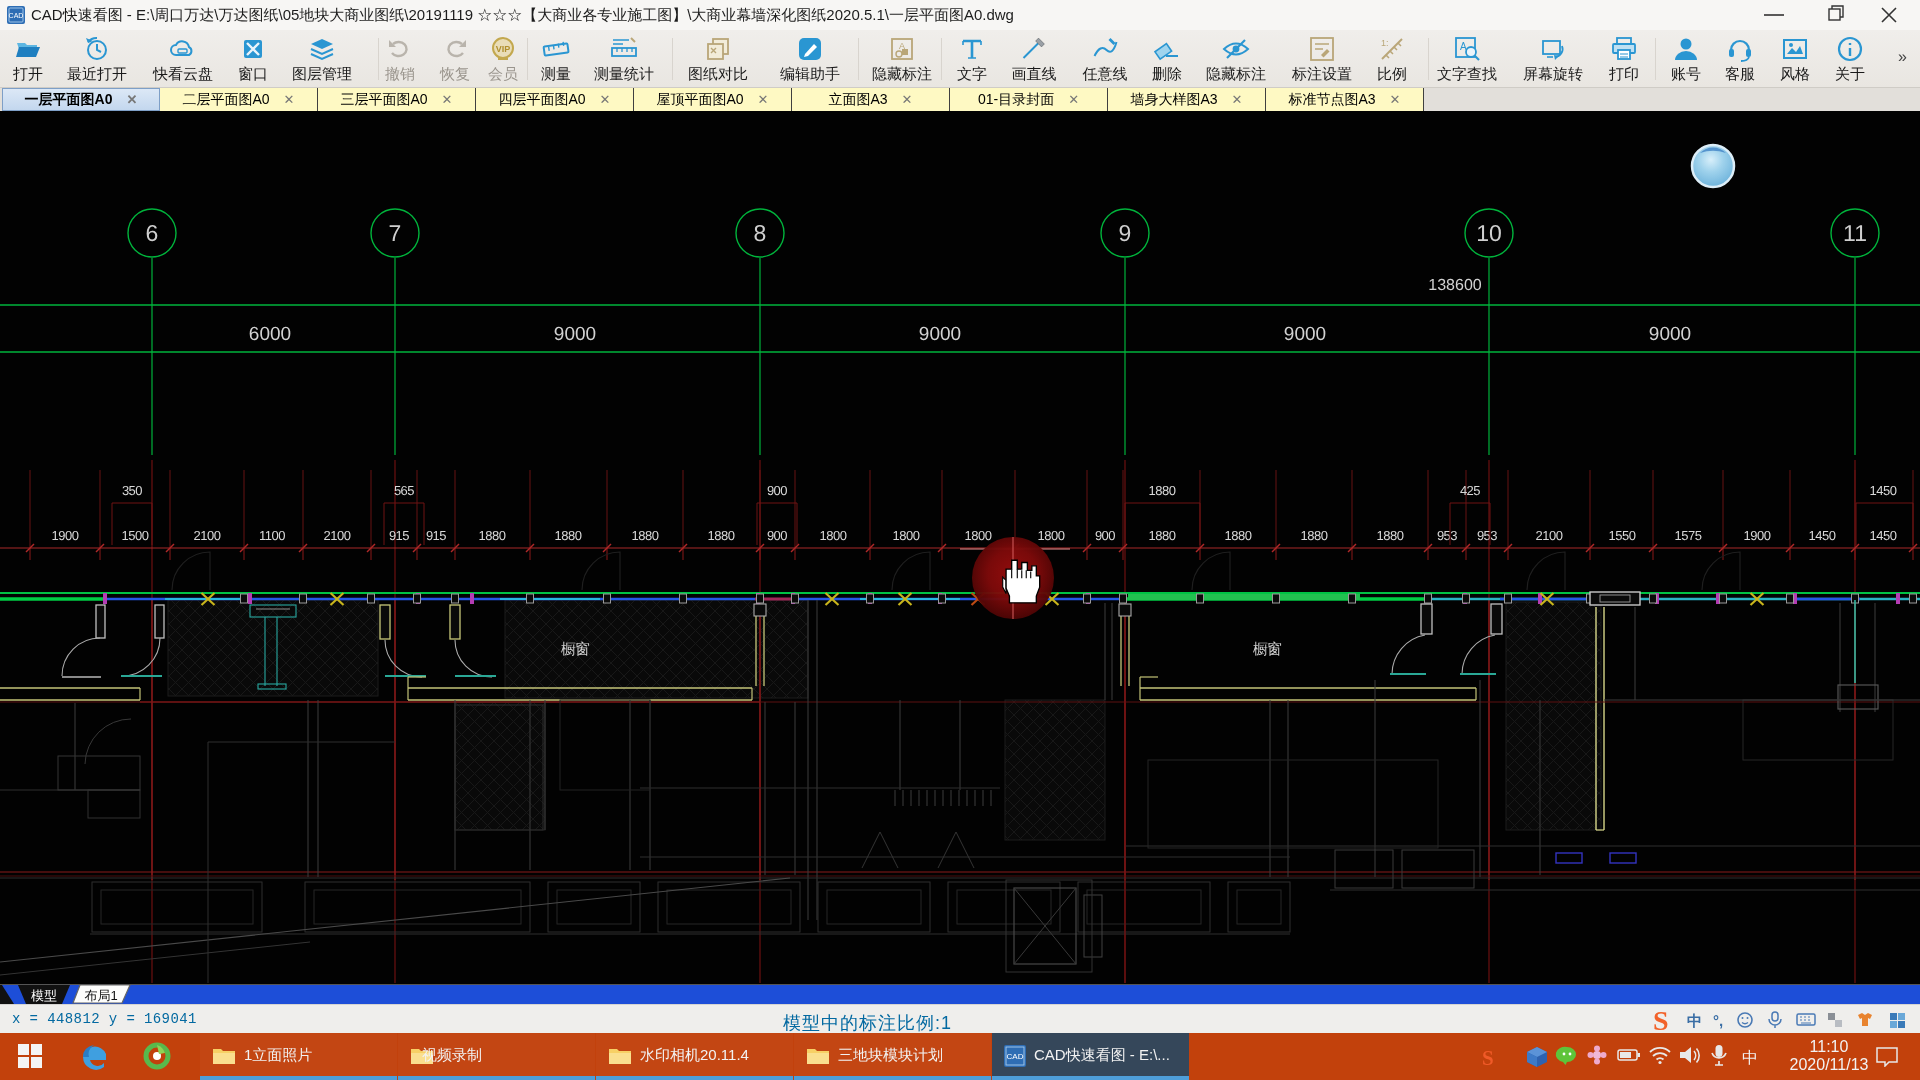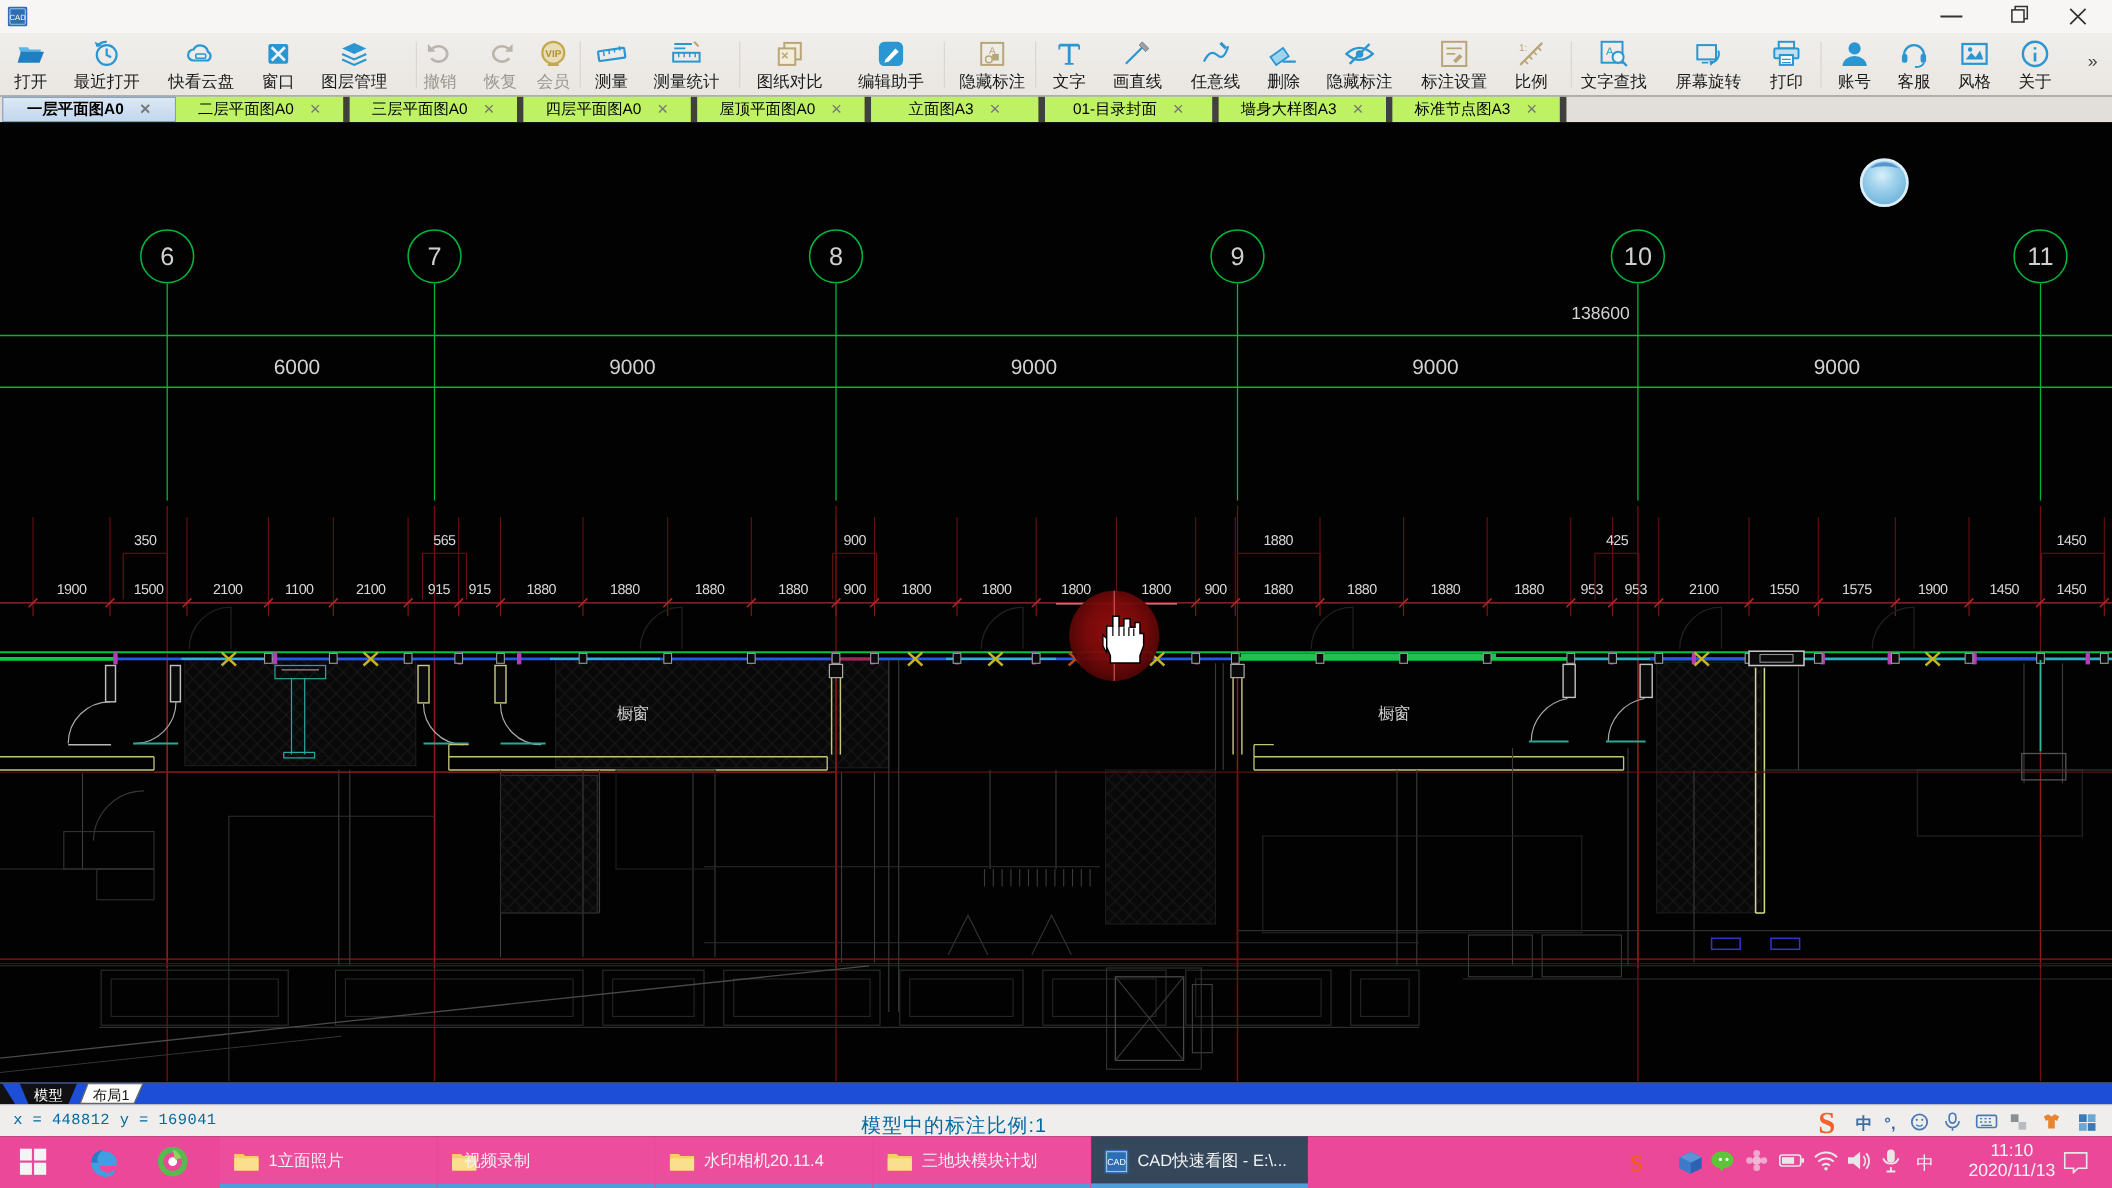--- a/index.html
+++ b/index.html
@@ -4,37 +4,38 @@
 body{width:1920px;height:1080px;overflow:hidden;background:#000;font-family:"Liberation Sans",sans-serif;position:relative}
 .abs{position:absolute}
 #titlebar{left:0;top:0;width:1920px;height:30px;background:#f7f6f4;color:#1c1c1c}
 #toolbar{left:0;top:30px;width:1920px;height:58px;background:linear-gradient(#f0eeeb,#e9e6e1);border-bottom:1px solid #cfccc6}
 .titem{position:absolute;top:4px;text-align:center;color:#1a1a1a;font-size:15px}
 .titem .ic{height:30px;display:flex;align-items:center;justify-content:center}
 .titem .lb{margin-top:1px;white-space:nowrap}
 .titem.dis .lb{color:#9a958d}
 .tsep{position:absolute;top:8px;width:1px;height:42px;background:#d8d4ce}
 #tabbar{left:0;top:88px;width:1920px;height:29px;background:#e2dfda}
-.dtab{position:absolute;top:0;height:23px;background:#bef264;border-right:6px solid #404040;color:#000;font-size:14px;display:flex;align-items:center;justify-content:center;white-space:nowrap}
+.dtab{position:absolute;top:0;height:23px;background:#fef9c3;border-right:1px solid #404040;color:#000;font-size:14px;display:flex;align-items:center;justify-content:center;white-space:nowrap}
 .dtab .x{color:#777;font-size:13px;margin-left:14px}
 .dtab.act{background:linear-gradient(#dce8f6,#c3d7ee);border:1px solid #7e9fc7;font-weight:bold}
 #mrow{left:0;top:984px;width:1920px;height:20px;background:#1d4ed8;border-top:1px solid #555}
 #srow{left:0;top:1004px;width:1920px;height:29px;background:#efeeec;border-top:1px solid #d5d4d2;color:#0369a1}
-#taskbar{left:0;top:1033px;width:1920px;height:47px;background:#ec4899;color:#eee;filter:brightness(1)}
+#taskbar{left:0;top:1033px;width:1920px;height:47px;background:#c2410c;color:#eee;filter:brightness(1)}
 .tbtxt{font-size:15px;color:#f2f2f2;white-space:nowrap}
 .tbitem{position:absolute;top:0;height:43px;display:flex;align-items:center}
 .bluebar{position:absolute;top:43px;height:4px;background:#4e9ed9}
 </style></head><body>
 
 <div class="abs" id="titlebar">
  <svg class="abs" style="left:7px;top:6px" width="18" height="18">
       <rect width="18" height="18" rx="2" fill="#2e6db4"></rect>
       <rect x="2" y="2" width="14" height="14" rx="1" fill="none" stroke="#9cc4e8"></rect>
       <text x="9" y="12" font-size="7" fill="#fff" text-anchor="middle" font-family="Liberation Sans">CAD</text>
     </svg>
+ <div class="abs" style="left:31px;top:6px;font-size:15px;white-space:nowrap">CAD快速看图 - E:\周口万达\万达图纸\05地块大商业图纸\20191119 ☆☆☆【大商业各专业施工图】\大商业幕墙深化图纸2020.5.1\一层平面图A0.dwg</div>
  <svg class="abs" style="left:1756px;top:0" width="164" height="30">
   <path d="M8 15 H28" stroke="#333" stroke-width="1.6"></path>
   <rect x="73" y="9" width="11" height="11" fill="none" stroke="#333" stroke-width="1.4"></rect>
   <path d="M76 9 V6 H87 V17 H84" fill="none" stroke="#333" stroke-width="1.4"></path>
   <path d="M126 8 L140 22 M140 8 L126 22" stroke="#333" stroke-width="1.6"></path>
  </svg>
 </div>
 
 <div class="abs" id="toolbar">
 <div class="titem" style="left:28px;transform:translateX(-50%)">

